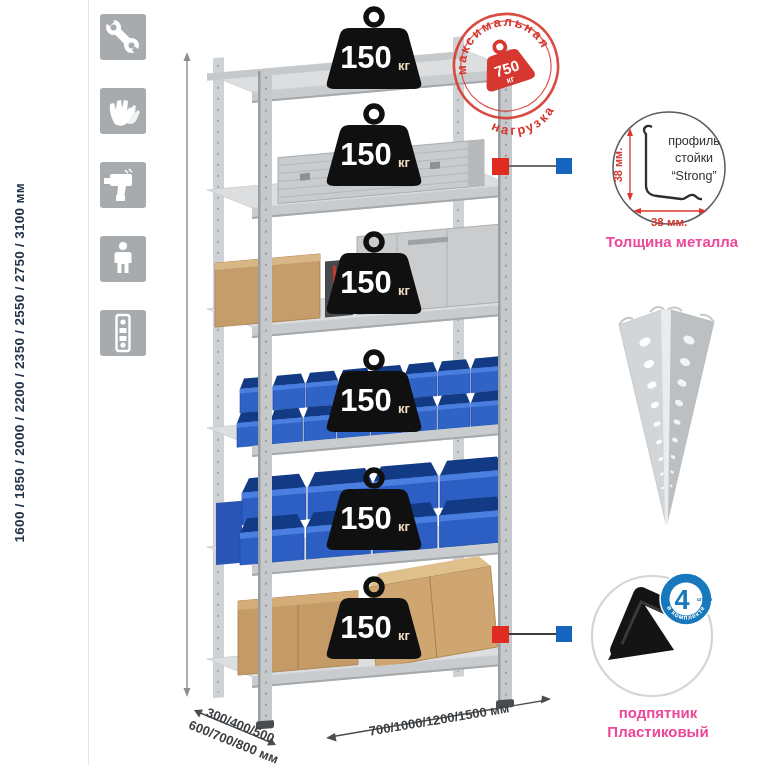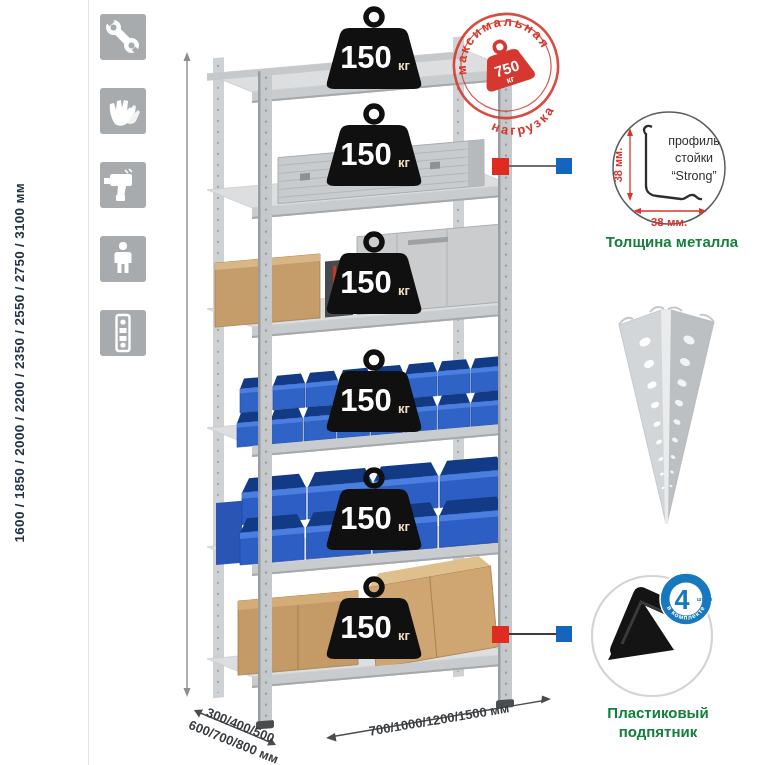--- a/index.html
+++ b/index.html
@@ -10,21 +10,21 @@
   .icon-sq{position:absolute;left:0;width:46px;height:46px;background:#a7abae;border-radius:3px;
            display:flex;align-items:center;justify-content:center;}
   .overlay-svg{position:absolute;left:0;top:0;}
   .txt{position:absolute;color:#1c1c1c;}
   .height-label{left:-151px;top:365px;width:340px;text-align:center;font-size:13.5px;font-weight:700;
                 color:#22344a;transform:rotate(-90deg);white-space:nowrap;letter-spacing:.3px;}
   .depth-label{left:152px;top:716px;width:170px;text-align:center;font-size:13px;font-weight:700;
                color:#3a3d40;transform:rotate(22deg);line-height:1.35;}
   .width-label{left:330px;top:712px;width:218px;text-align:center;font-size:13px;font-weight:700;
                color:#3a3d40;transform:rotate(-9.5deg);}
-  .caption{width:160px;text-align:center;font-size:15px;font-weight:600;color:#15803d;line-height:1.25;}
+  .caption{width:160px;text-align:center;font-size:15px;font-weight:600;color:#ec4899;line-height:1.25;}
   .cap1{left:592px;top:233px;}
   .cap2{left:578px;top:704px;}
 </style>
 </head>
 <body>
 
 <div class="stage">
 
   <div class="vdivider"></div>
 
@@ -369,17 +369,17 @@
     <div>600/700/800 мм</div>
   </div>
 
   <div class="txt width-label">700/1000/1200/1500 мм</div>
 
   <div class="txt caption cap1">
     <div>Толщина металла</div>
   </div>
 
   <div class="txt caption cap2">
+    <div>подпятник</div>
     <div>Пластиковый</div>
-    <div>подпятник</div>
   </div>
 
 </div>
 
 </body></html>

